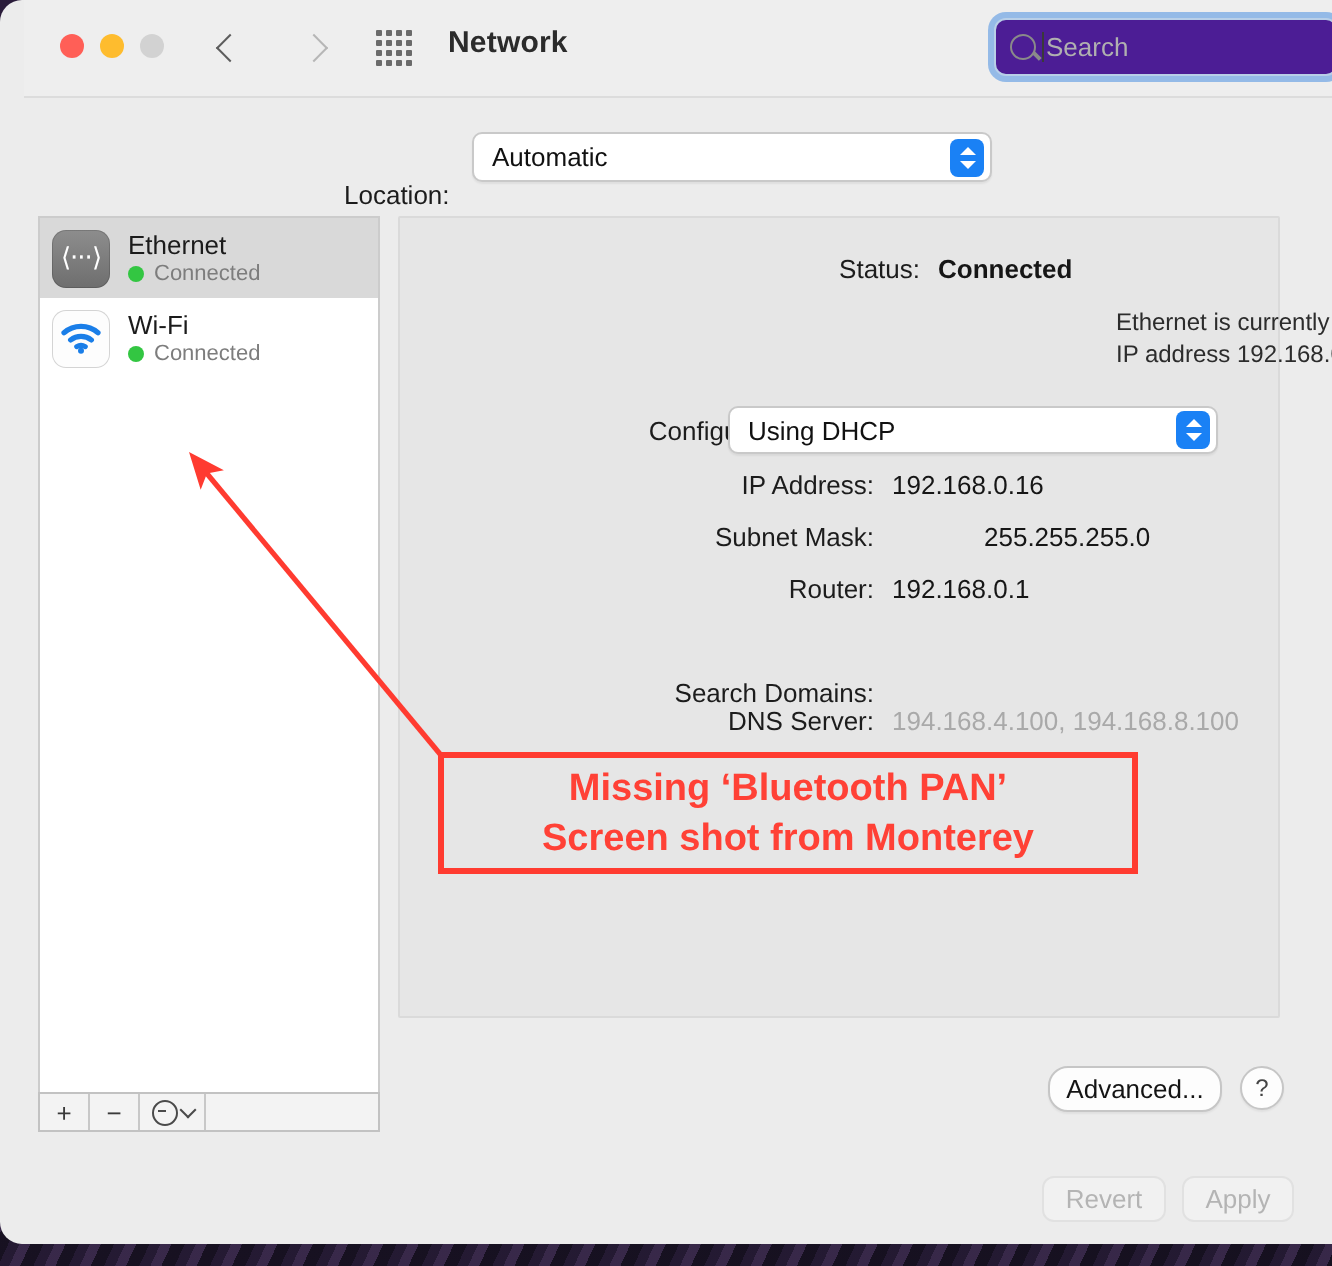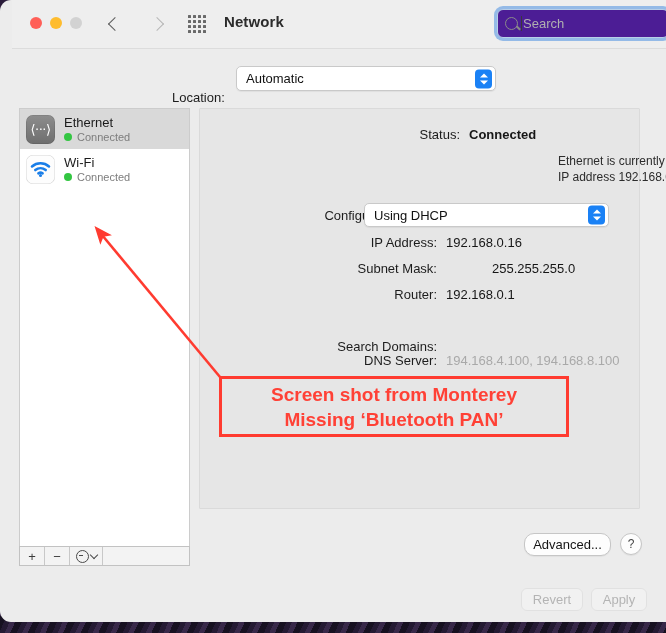--- a/index.html
+++ b/index.html
@@ -565,22 +565,22 @@
   <svg class="arrow-svg">
     <defs>
       <marker id="ah" markerWidth="7" markerHeight="7" refX="5.5" refY="3.5" orient="auto">
         <path d="M7,3.5 L0,0.6 L1.6,3.5 L0,6.4 Z" fill="#ff3b30"></path>
       </marker>
     </defs>
     <line x1="140" y1="162" x2="17" y2="14" stroke="#ff3b30" stroke-width="2.6" marker-end="url(#ah)"></line>
   </svg>
 
   <div class="annot-box">
+    <span class="annot-line">Missing ‘Bluetooth PAN’</span>
     <span class="annot-line">Screen shot from Monterey</span>
-    <span class="annot-line">Missing ‘Bluetooth PAN’</span>
   </div>
 
   <div class="btn" id="advanced-button">Advanced...</div>
   <div class="btn" id="help-button">?</div>
   <div class="btn disabled" id="revert-button">Revert</div>
   <div class="btn disabled" id="apply-button">Apply</div>
 
 </div>
 
 </body></html>

